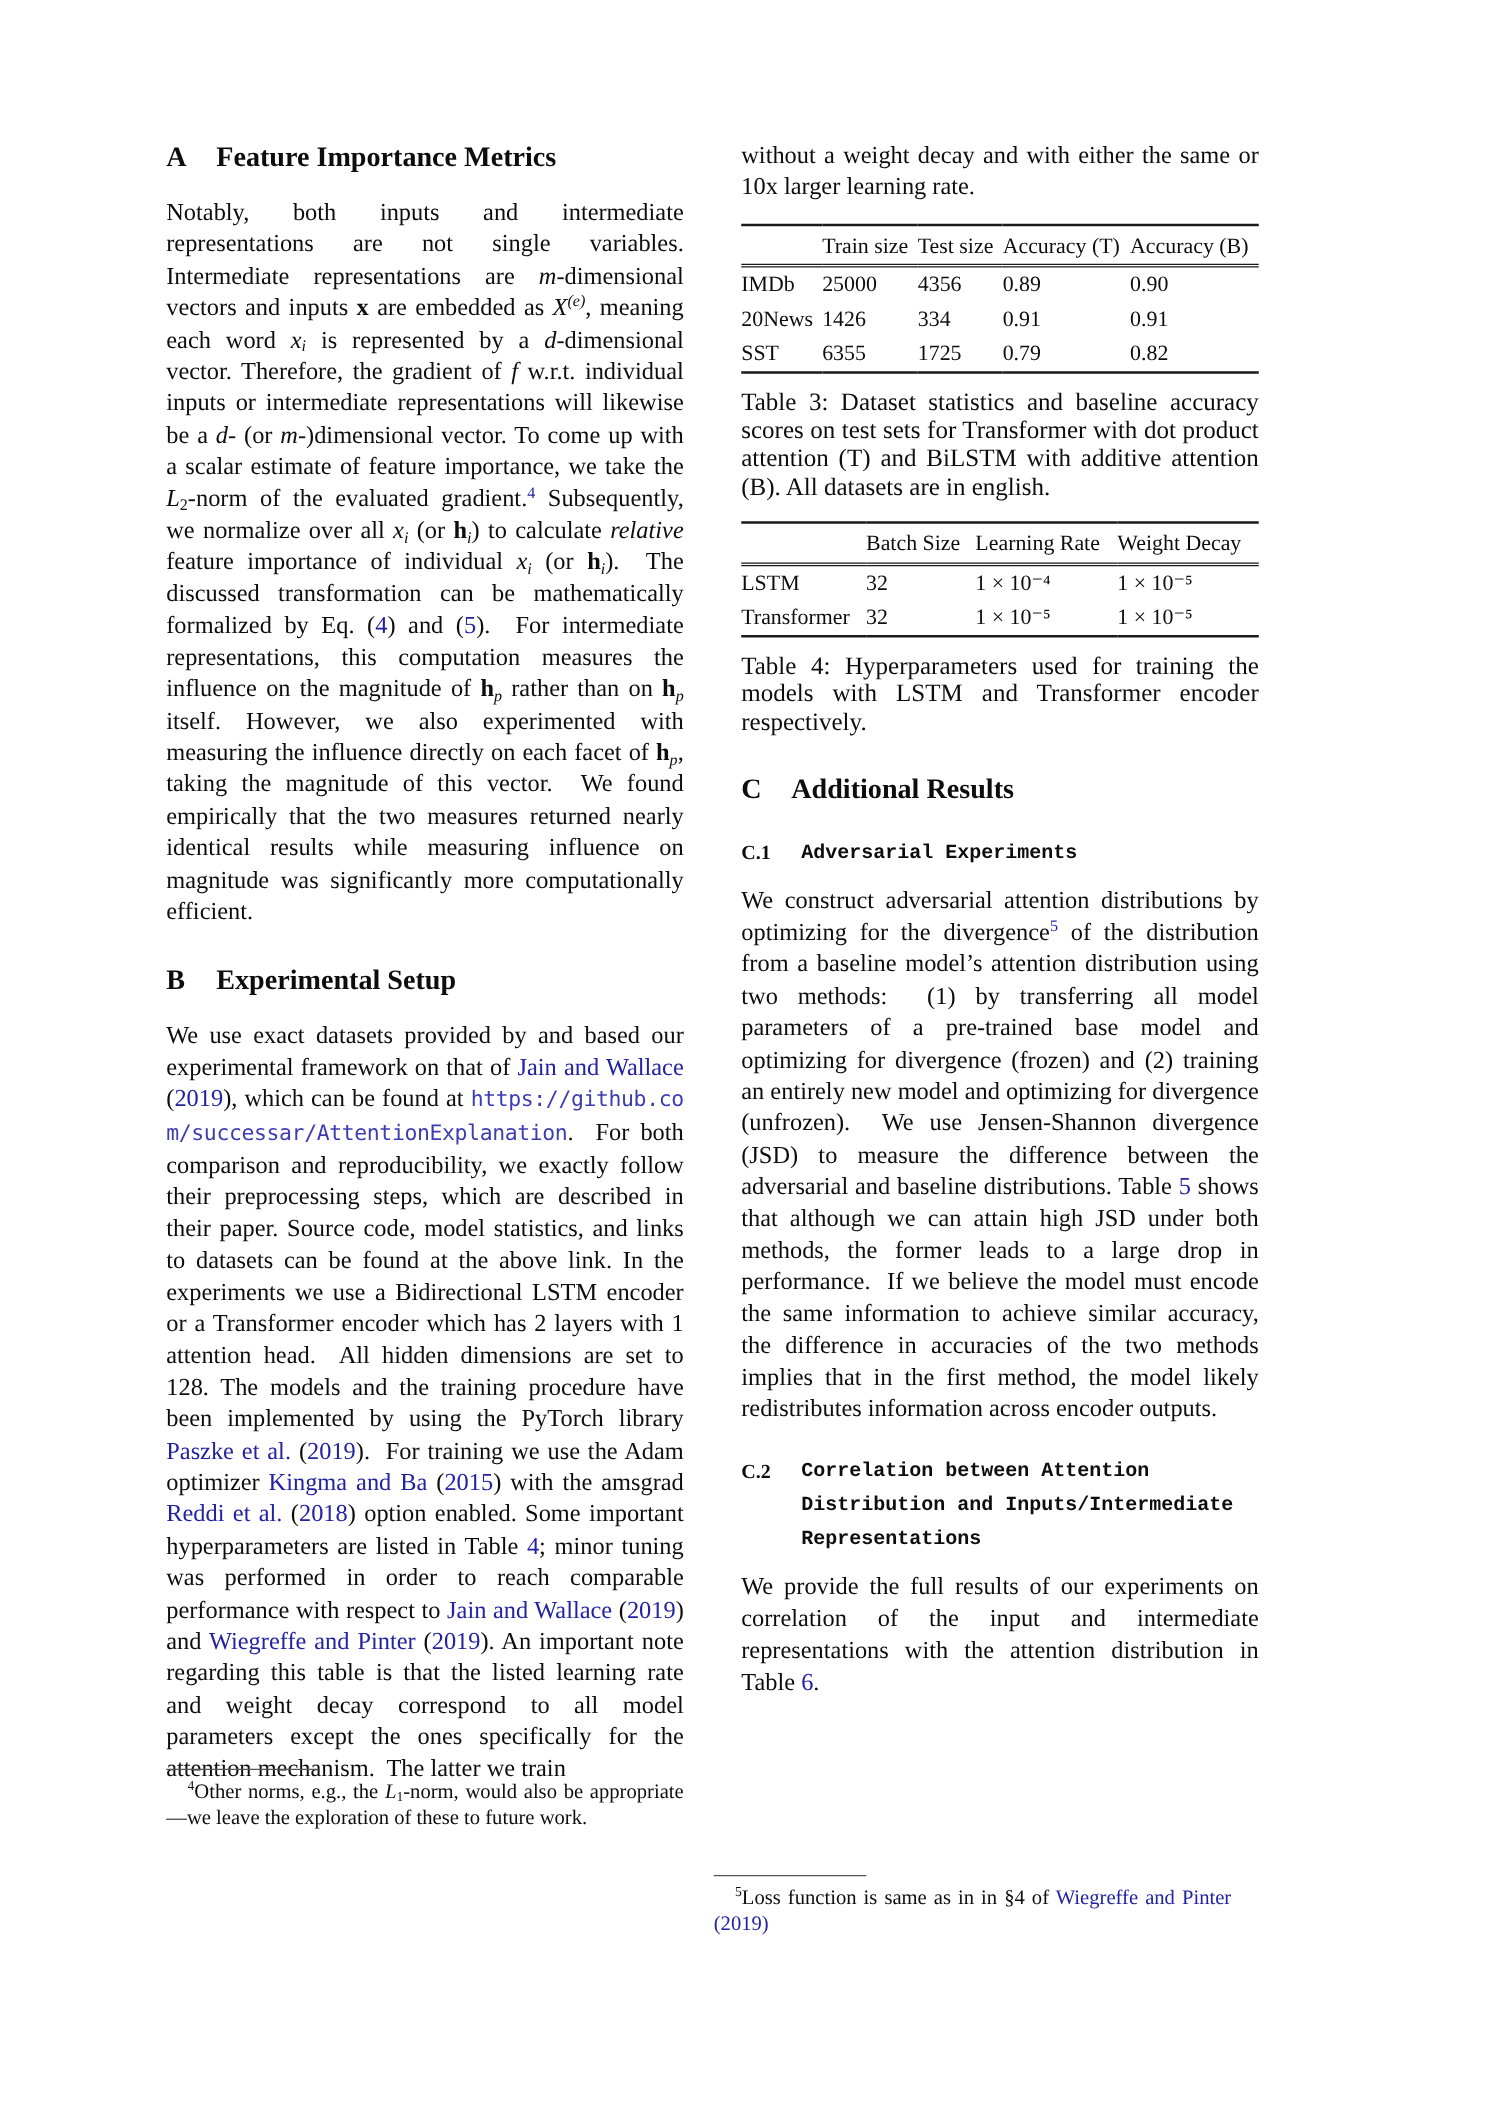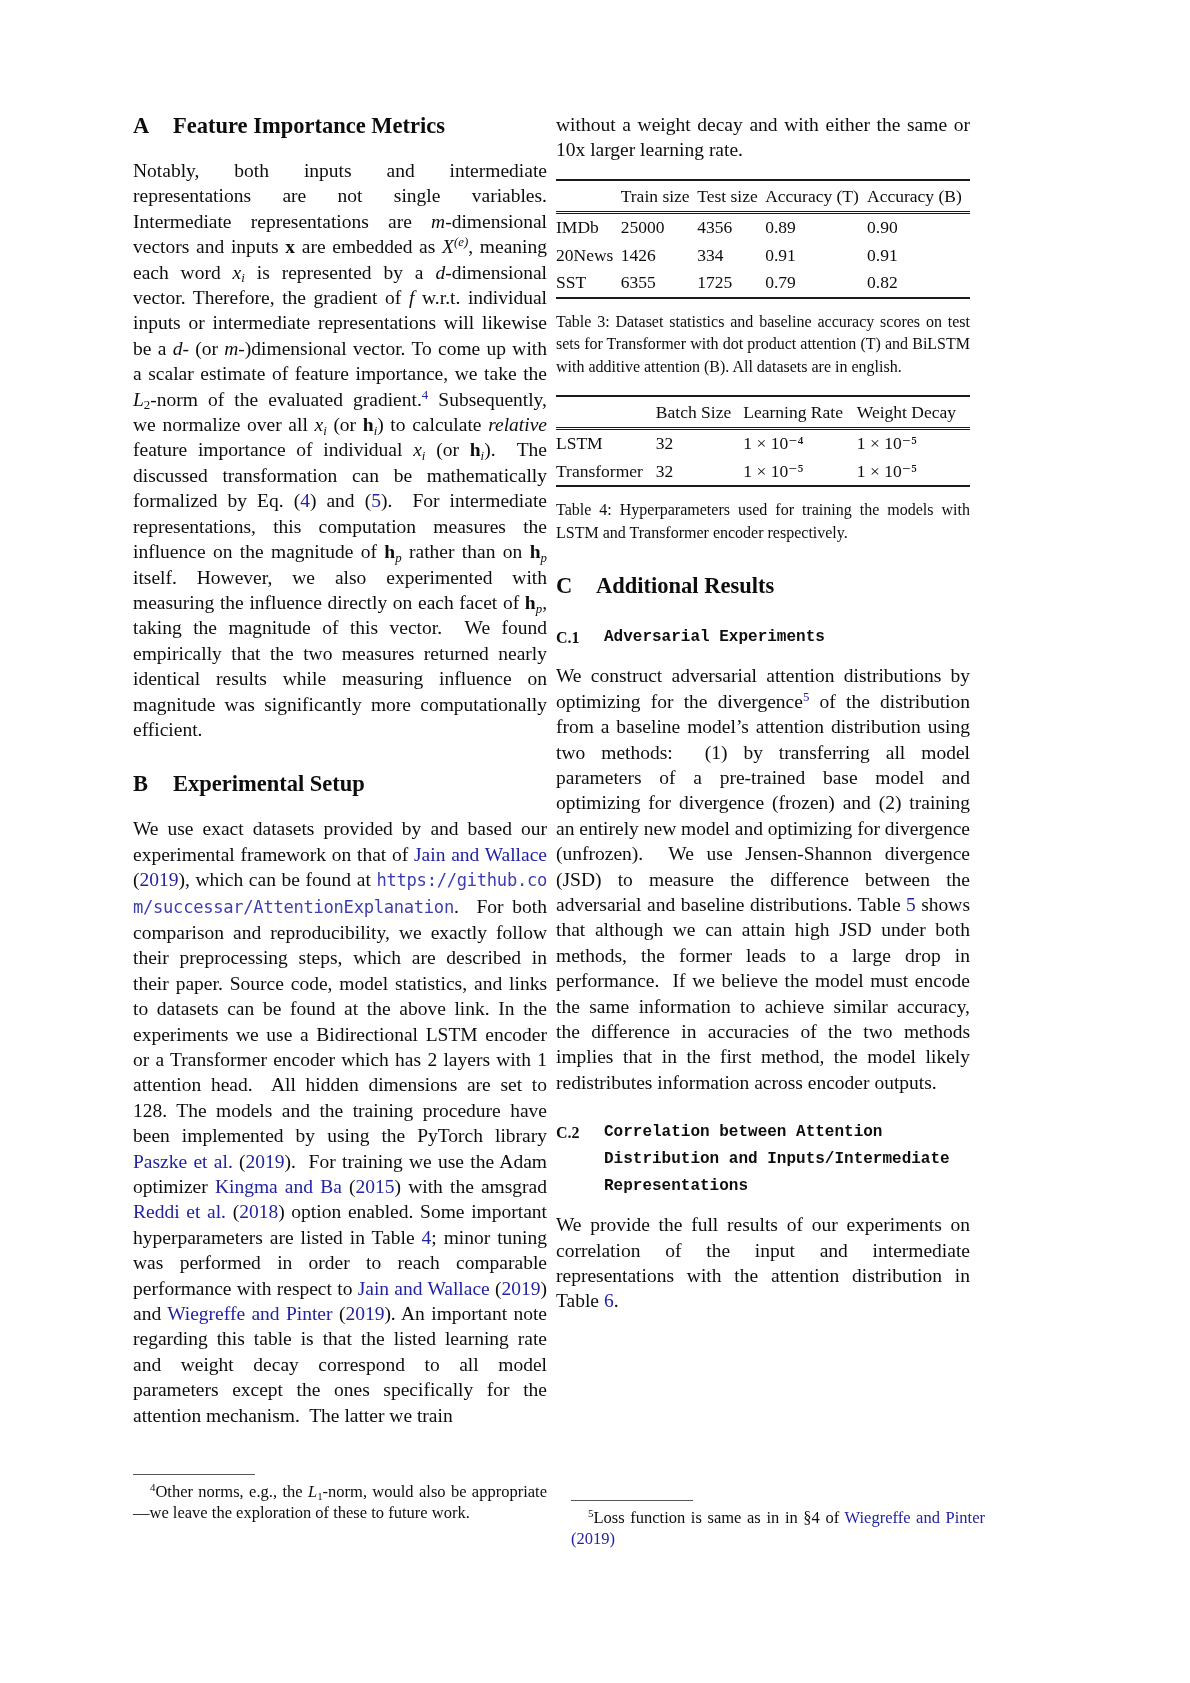--- a/index.html
+++ b/index.html
@@ -13,21 +13,21 @@
     position:relative;
     width:1190px;
     height:1683px;
     background:#ffffff;
     overflow:hidden;
     font-family:"Liberation Serif","DejaVu Serif",serif;
     color:var(--ink);
   }
   .col{position:absolute;top:112px;width:414px;}
   .col-left{left:133px;}
-  .col-right{left:556px;}
+  .col-right{left:593px;}
 
   .h-sec{
     font-size:22.5px;
     font-weight:bold;
     margin:0 0 18px 0;
     line-height:28px;
     display:flex;
   }
   .h-sec .h-num{width:40px;flex:0 0 40px;}
   .h-sec.mt{margin-top:28px;}
@@ -70,29 +70,29 @@
   table.datatable th, table.datatable td{
     text-align:left;
     font-weight:normal;
     padding:2px 6px 2px 0;
     line-height:23.5px;
     white-space:nowrap;
   }
   table.datatable thead th{padding-top:4px;padding-bottom:3px;}
 
   p.caption{
-    font-size:16px;
+    font-size:20px;
     line-height:22.6px;
     text-align:justify;
     margin:12px 0 0 0;
   }
   .after-caption{margin-top:26px;}
 
   .footnote{position:absolute;}
-  .fn-left{left:133px;top:1474px;width:414px;}
+  .fn-left{left:133px;top:1415px;width:414px;}
   .fn-right{left:571px;top:1484px;width:414px;margin-top:16px;}
   .fn-rule{width:122px;border-top:1.4px solid #555;margin-bottom:7px;}
   p.fn-text{
     font-size:16.5px;
     line-height:20.6px;
     text-align:justify;
     margin:0;
     text-indent:17px;
   }
 </style>

